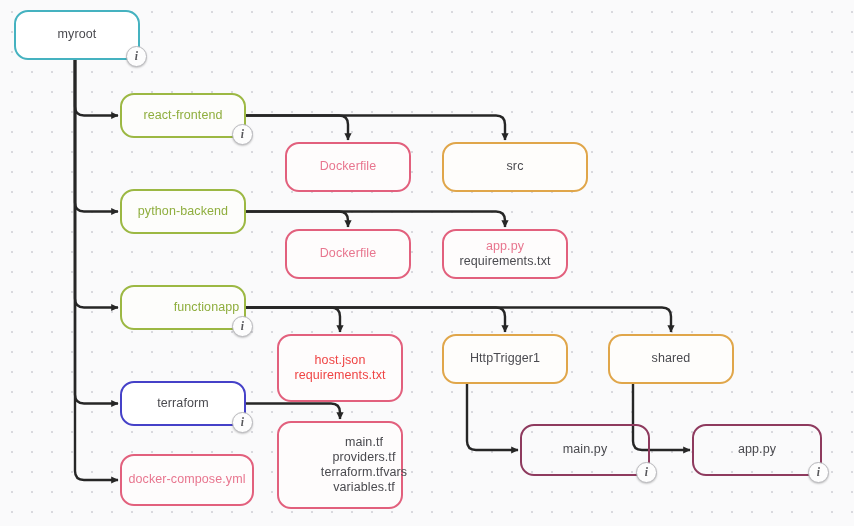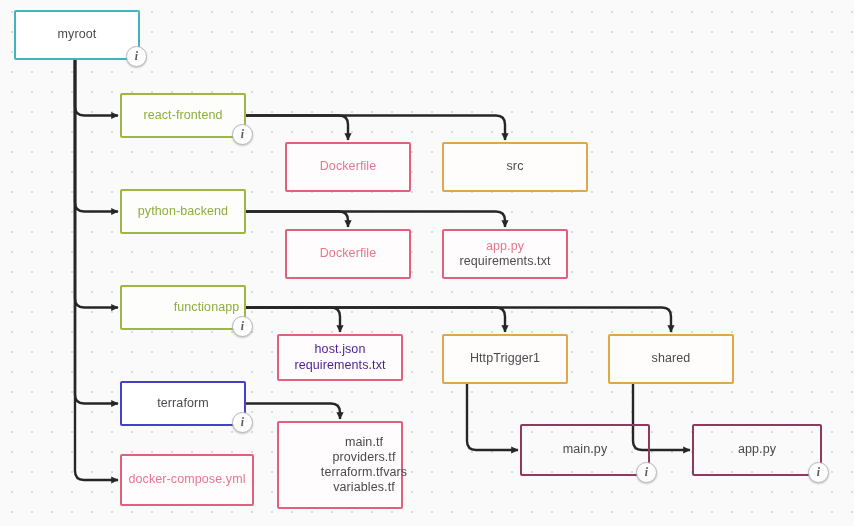--- a/index.html
+++ b/index.html
@@ -23,21 +23,21 @@
     left: 0; top: 0;
     width: 854px;
     height: 526px;
     pointer-events: none;
   }
   .node {
     position: absolute;
     box-sizing: border-box;
     border-width: 2px;
     border-style: solid;
-    border-radius: 2px;
+    border-radius: 14px;
     display: flex;
     align-items: center;
     justify-content: center;
     text-align: center;
     line-height: 1.22;
     font-size: 12.5px;
     letter-spacing: 0.1px;
     white-space: pre-line;
     z-index: 2;
   }
@@ -99,21 +99,21 @@
 
   <div id="node-layer">
       <div class="node" style="left: 14px; top: 10px; width: 126px; height: 50px; border-color: rgb(69, 178, 192); background: rgb(255, 255, 255); color: rgb(74, 74, 79);"><span class="node-label">myroot</span><div class="info-badge">i</div></div>
       <div class="node" style="left: 120px; top: 93px; width: 126px; height: 45px; border-color: rgb(156, 184, 67); background: rgb(253, 253, 251); color: rgb(143, 174, 62);"><span class="node-label">react-frontend</span><div class="info-badge">i</div></div>
       <div class="node" style="left: 285px; top: 142px; width: 126px; height: 50px; border-color: rgb(226, 96, 125); background: rgb(254, 252, 252); color: rgb(232, 118, 143);"><span class="node-label">Dockerfile</span></div>
       <div class="node" style="left: 442px; top: 142px; width: 146px; height: 50px; border-color: rgb(224, 166, 74); background: rgb(254, 253, 251); color: rgb(74, 74, 79);"><span class="node-label">src</span></div>
       <div class="node" style="left: 120px; top: 189px; width: 126px; height: 45px; border-color: rgb(156, 184, 67); background: rgb(253, 253, 251); color: rgb(143, 174, 62);"><span class="node-label">python-backend</span></div>
       <div class="node" style="left: 285px; top: 229px; width: 126px; height: 50px; border-color: rgb(226, 96, 125); background: rgb(254, 252, 252); color: rgb(232, 118, 143);"><span class="node-label">Dockerfile</span></div>
       <div class="node" style="left: 442px; top: 229px; width: 126px; height: 50px; border-color: rgb(226, 96, 125); background: rgb(254, 252, 252); color: rgb(74, 74, 79);"><span class="node-label"><span style="color: rgb(232, 118, 143);">app.py</span><br>requirements.txt</span></div>
       <div class="node" style="left: 120px; top: 285px; width: 126px; height: 45px; border-color: rgb(156, 184, 67); background: rgb(253, 253, 251); color: rgb(143, 174, 62); padding-left: 47px;"><span class="node-label">functionapp</span><div class="info-badge">i</div></div>
-      <div class="node" style="left: 277px; top: 334px; width: 126px; height: 47px; border-color: rgb(226, 96, 125); background: rgb(254, 252, 252); color: #4c1d95;"><span class="node-label">host.json
+      <div class="node" style="left: 277px; top: 334px; width: 126px; height: 68px; border-color: rgb(226, 96, 125); background: rgb(254, 252, 252); color: #ef4444;"><span class="node-label">host.json
 requirements.txt</span></div>
       <div class="node" style="left: 442px; top: 334px; width: 126px; height: 50px; border-color: rgb(224, 166, 74); background: rgb(254, 253, 251); color: rgb(74, 74, 79);"><span class="node-label">HttpTrigger1</span></div>
       <div class="node" style="left: 608px; top: 334px; width: 126px; height: 50px; border-color: rgb(224, 166, 74); background: rgb(254, 253, 251); color: rgb(74, 74, 79);"><span class="node-label">shared</span></div>
       <div class="node" style="left: 120px; top: 381px; width: 126px; height: 45px; border-color: rgb(69, 65, 200); background: rgb(255, 255, 255); color: rgb(74, 74, 79);"><span class="node-label">terraform</span><div class="info-badge">i</div></div>
       <div class="node" style="left: 277px; top: 421px; width: 126px; height: 88px; border-color: rgb(226, 96, 125); background: rgb(254, 252, 252); color: rgb(74, 74, 79); padding-left: 48px;"><span class="node-label">main.tf
 providers.tf
 terraform.tfvars
 variables.tf</span></div>
       <div class="node" style="left: 120px; top: 454px; width: 134px; height: 52px; border-color: rgb(226, 96, 125); background: rgb(254, 252, 252); color: rgb(232, 118, 143);"><span class="node-label">docker-compose.yml</span></div>
       <div class="node" style="left: 520px; top: 424px; width: 130px; height: 52px; border-color: rgb(142, 58, 94); background: transparent; color: rgb(74, 74, 79);"><span class="node-label">main.py</span><div class="info-badge">i</div></div>

